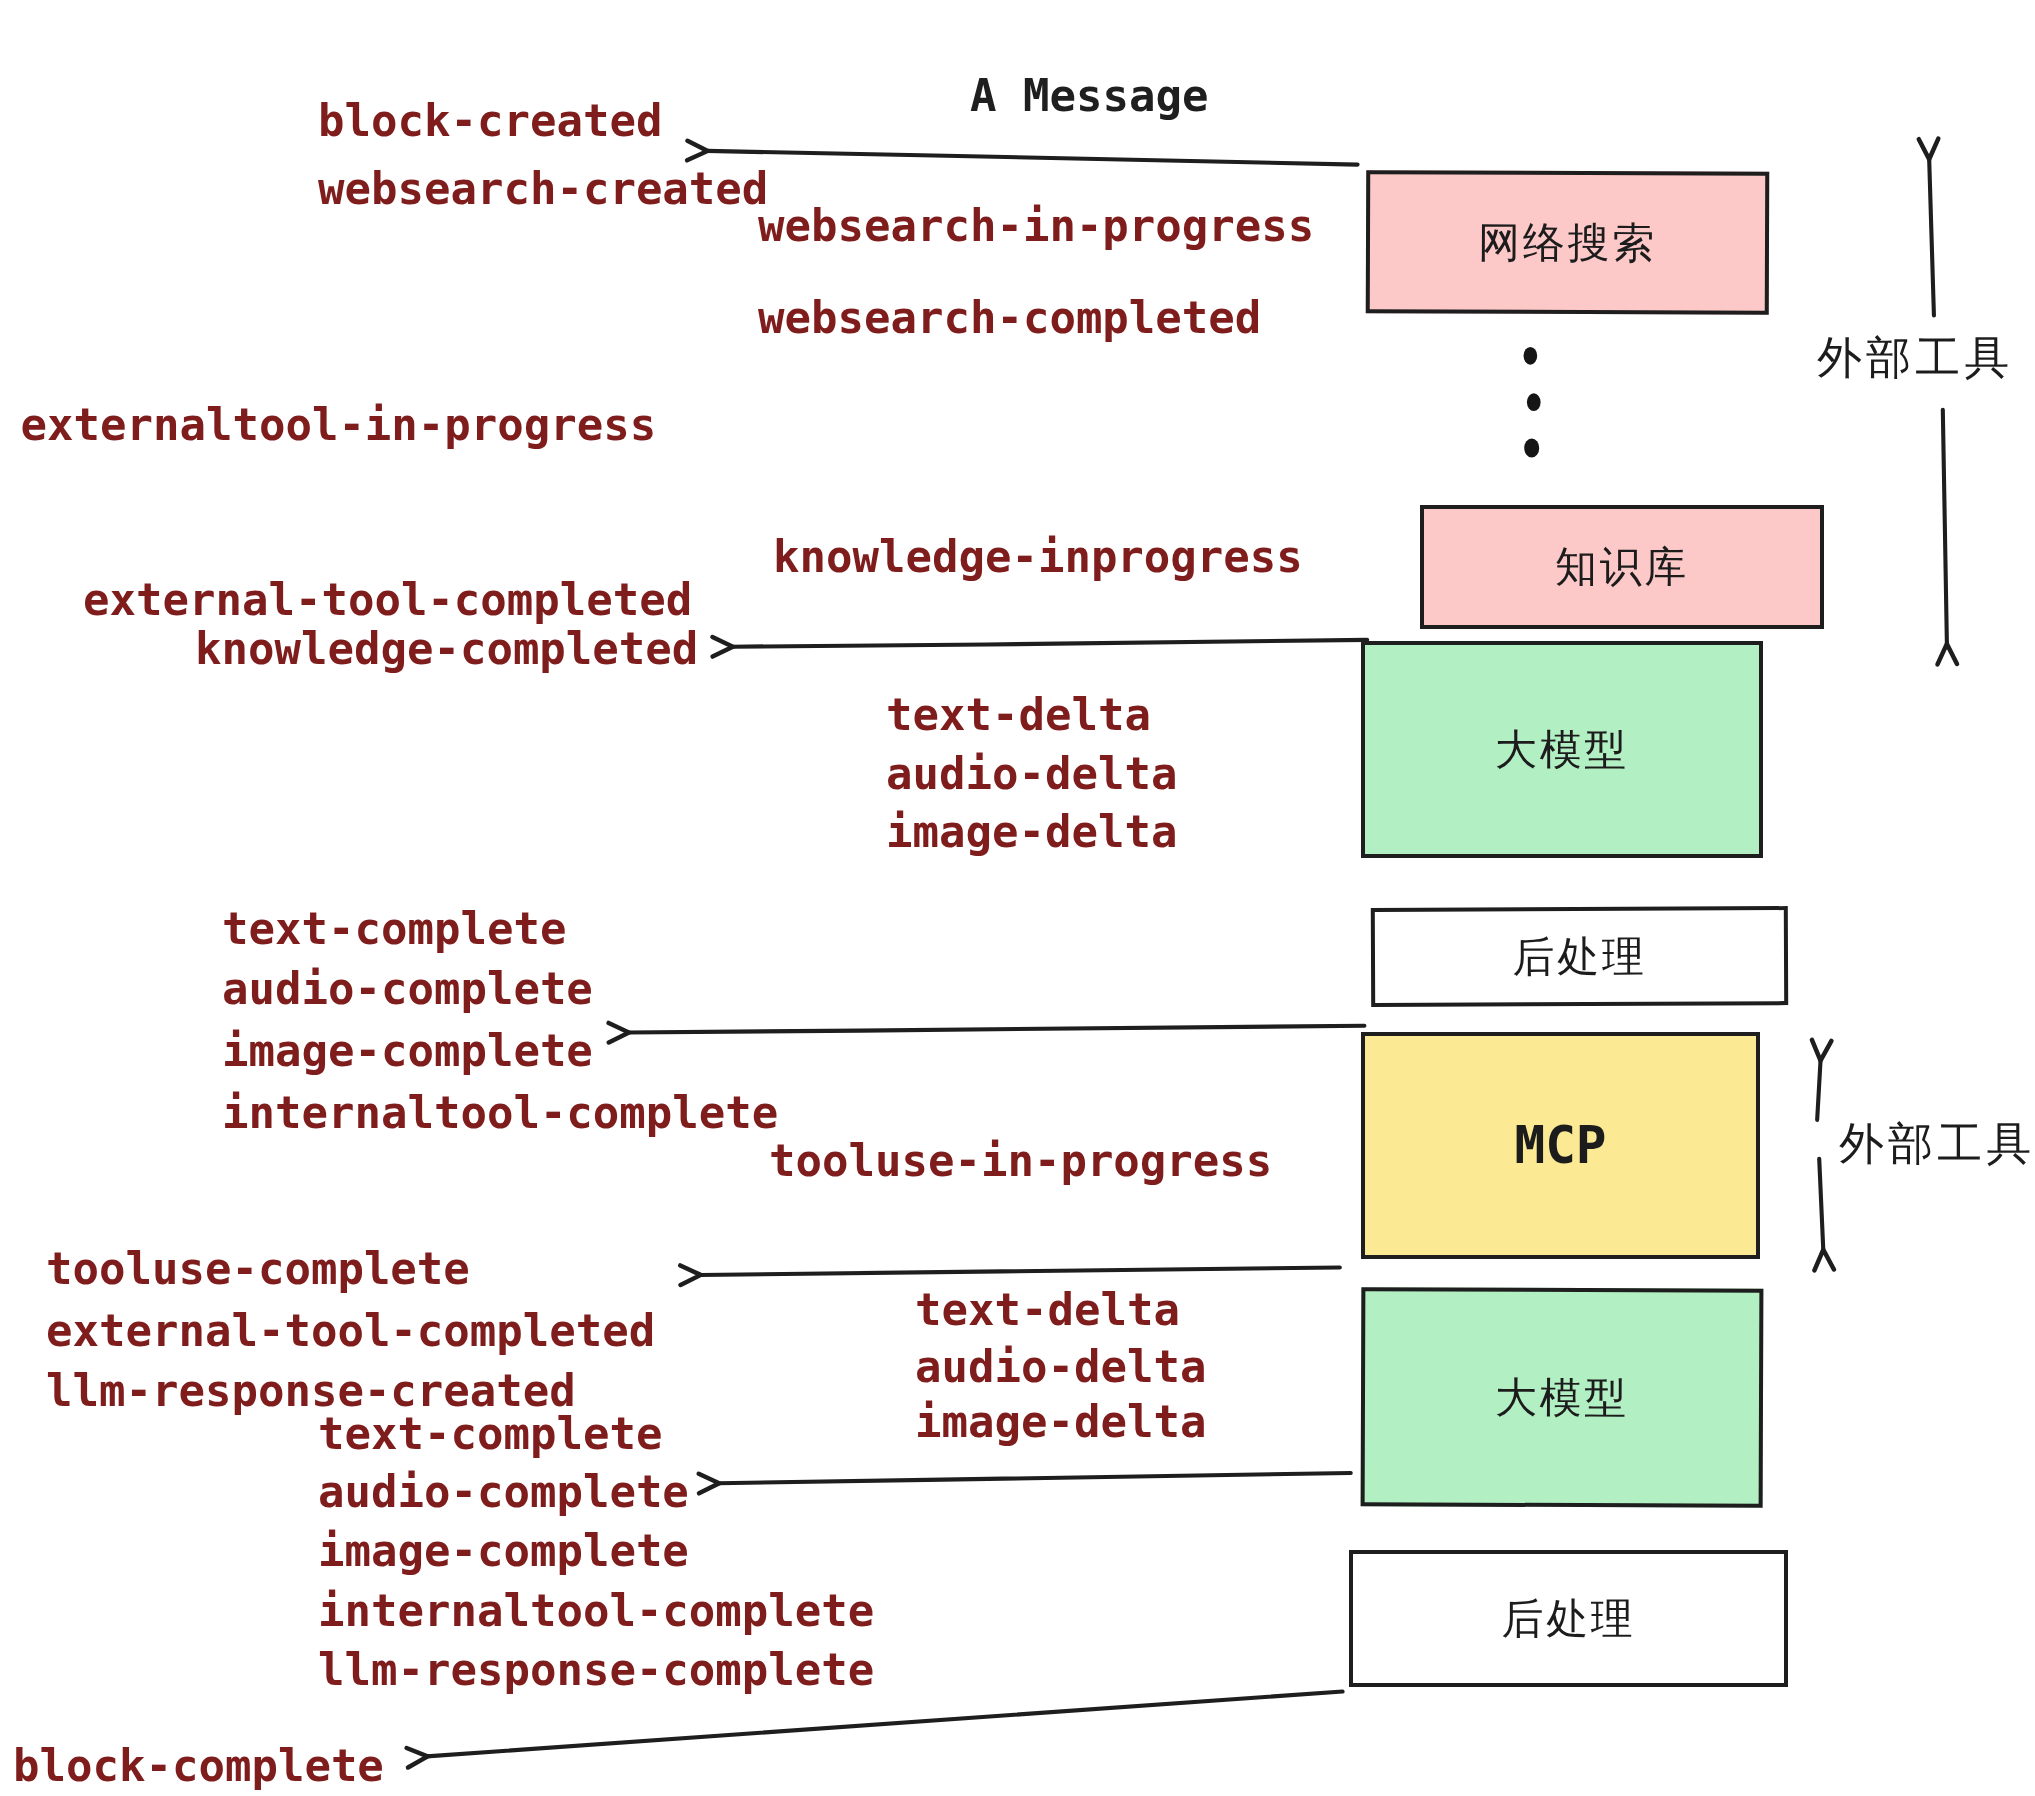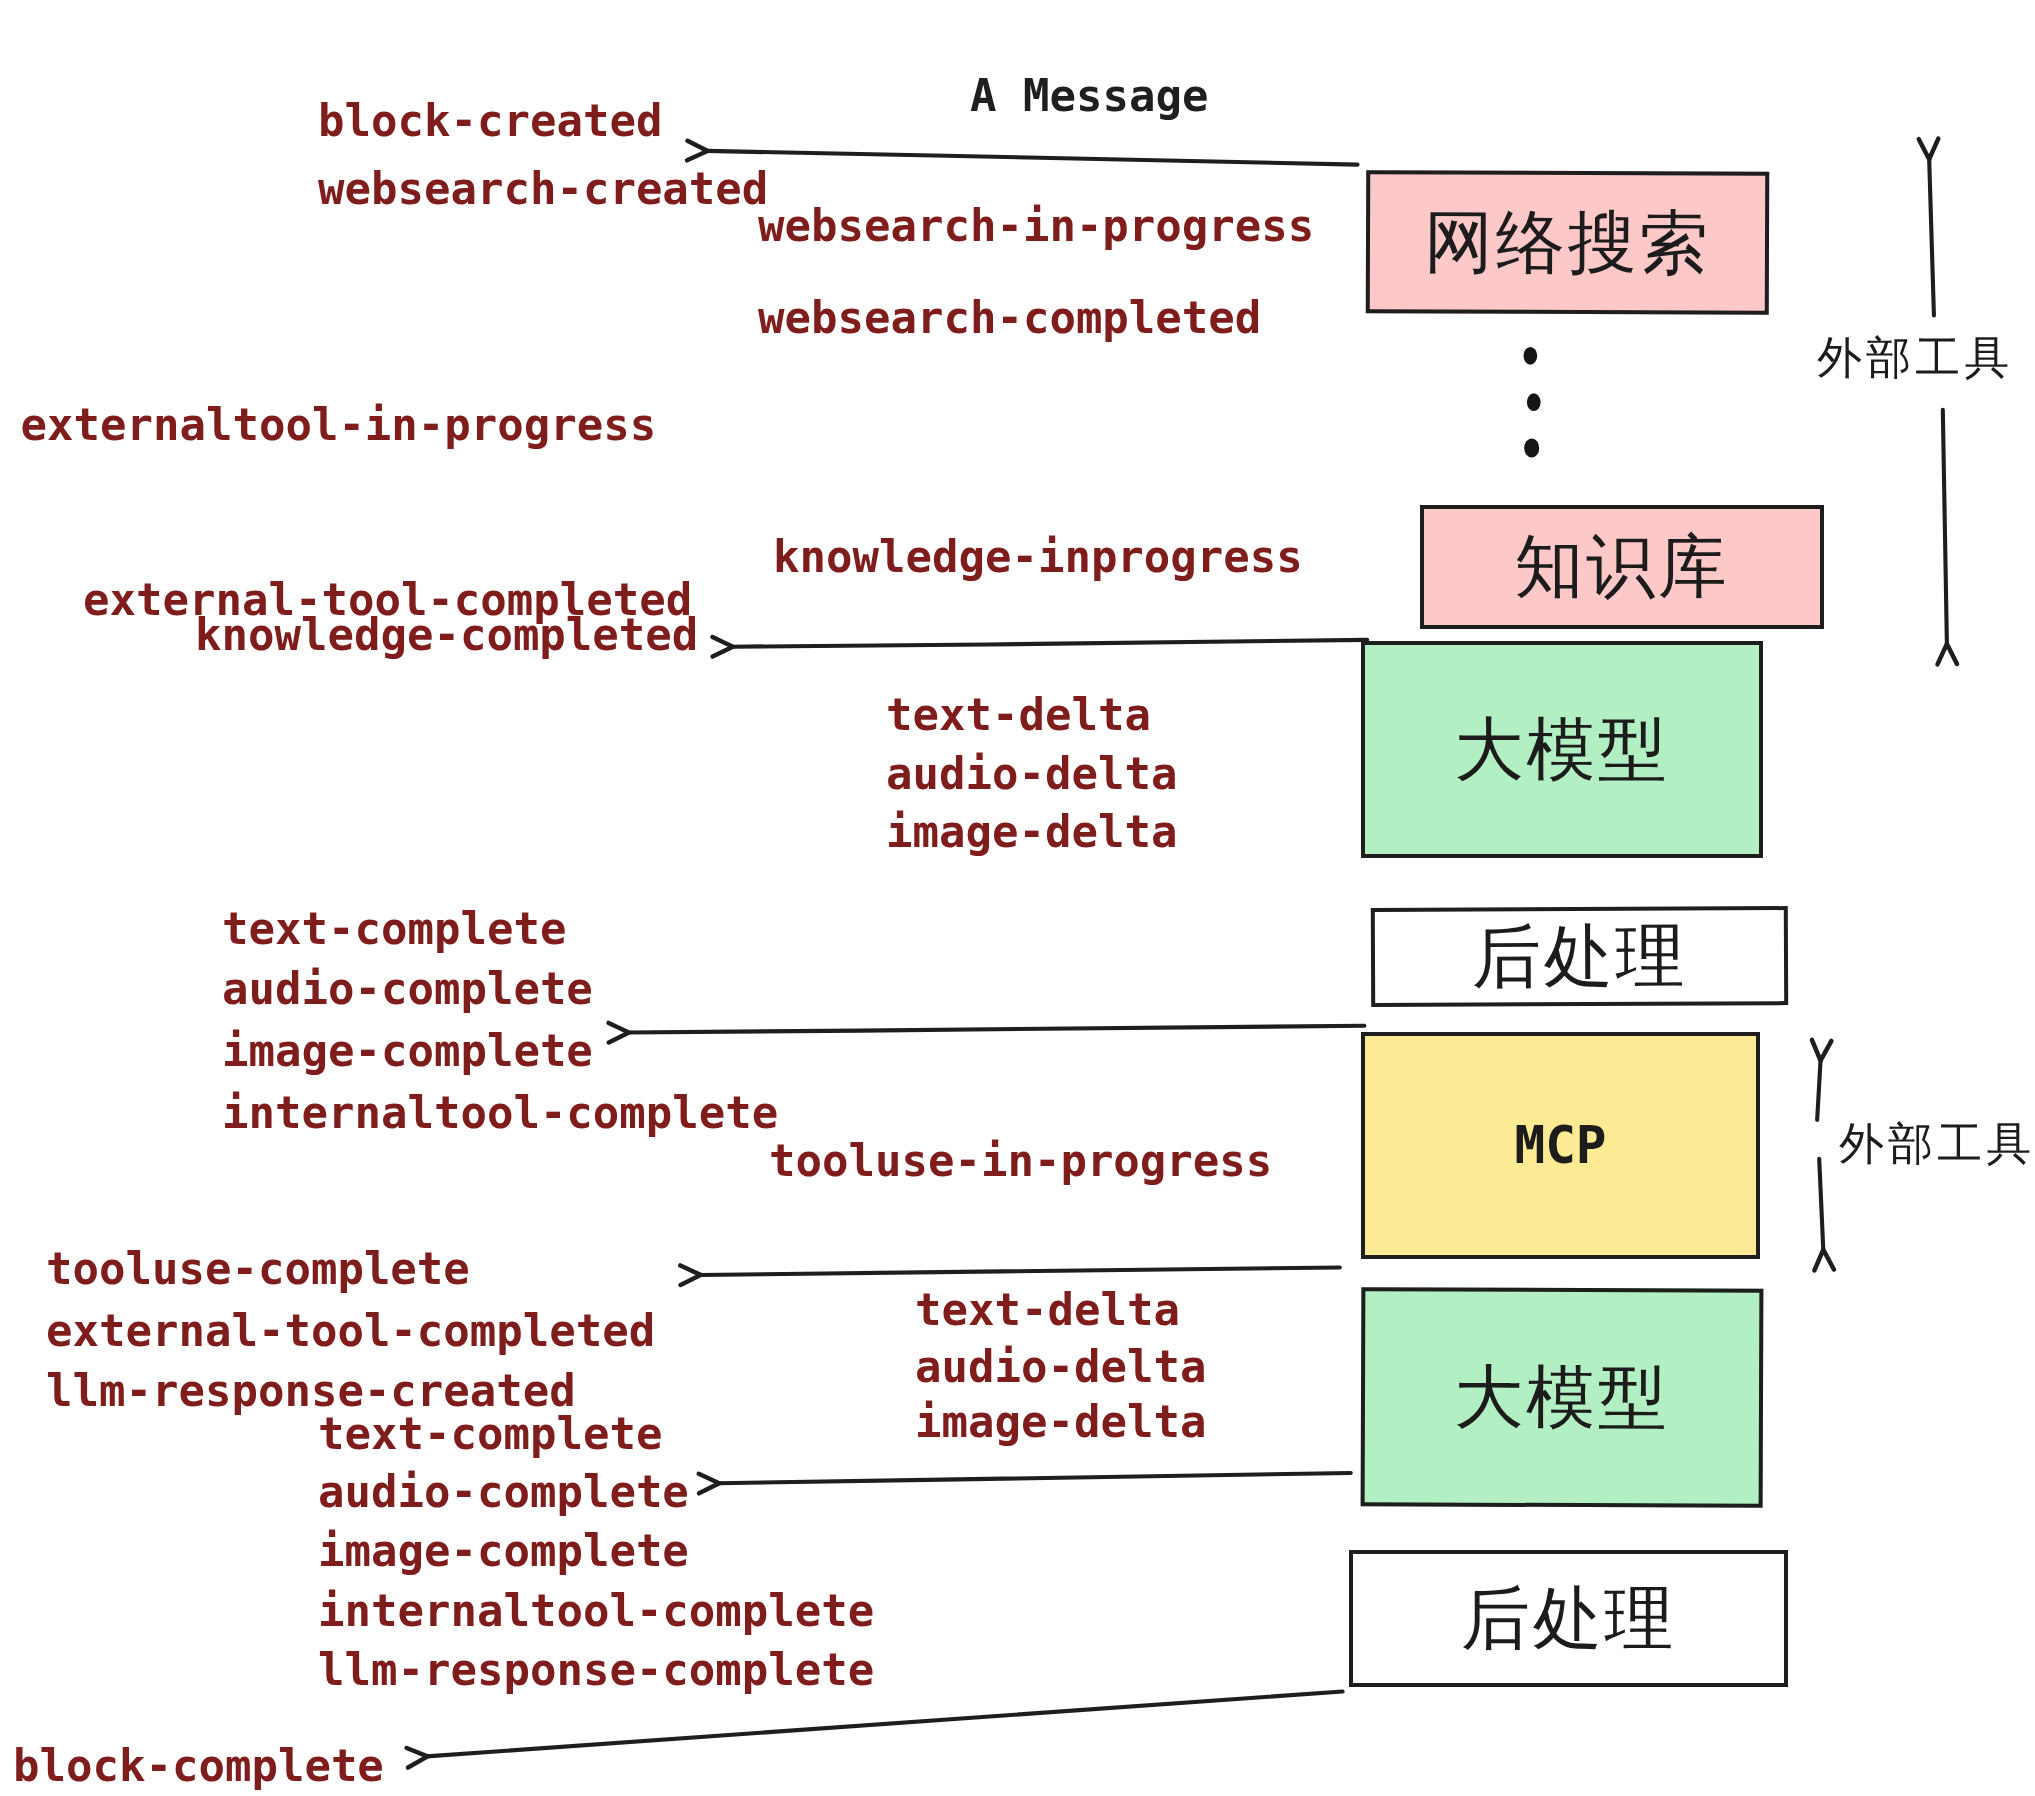--- a/index.html
+++ b/index.html
@@ -34,21 +34,21 @@
   .box {
     position: absolute;
     box-sizing: border-box;
     border: 4.1px solid #1e1e1e;
     display: flex;
     align-items: center;
     justify-content: center;
   }
   .box-label {
     font-family: "DejaVu Sans", "Liberation Sans", sans-serif;
-    font-size: 69px;
+    font-size: 42px;
     font-weight: 500;
     letter-spacing: 2.7px;
     color: #1c1c1c;
     white-space: nowrap;
   }
   .mono-label {
     font: 700 51px "DejaVu Sans Mono", monospace;
     letter-spacing: 0;
     color: #1c1c1c;
   }
@@ -101,21 +101,21 @@
 
   <div class="title" style="left:970px; top:26px;margin-top:48px;">A Message</div>
 
   <div class="ev" style="left:318px;  top:99px;">block-created</div>
   <div class="ev" style="left:318px;  top:167px;">websearch-created</div>
   <div class="ev" style="left:758px; top:296px;">websearch-completed</div>
   <div class="ev" style="left:758px; top:204px;">websearch-in-progress</div>
   <div class="ev" style="left:20.5px;   top:403px;">externaltool-in-progress</div>
   <div class="ev" style="left:773px; top:535px;">knowledge-inprogress</div>
   <div class="ev" style="left:83px;  top:578px;">external-tool-completed</div>
-  <div class="ev" style="left:195px;  top:613px;">knowledge-completed</div>
+  <div class="ev" style="left:195px;  top:627px;">knowledge-completed</div>
 
   <div class="ev" style="left:886px; top:693px;">text-delta</div>
   <div class="ev" style="left:886px; top:752px;">audio-delta</div>
   <div class="ev" style="left:886px; top:810px;">image-delta</div>
 
   <div class="ev" style="left:222px;  top:907px;">text-complete</div>
   <div class="ev" style="left:222px;  top:967px;">audio-complete</div>
   <div class="ev" style="left:222px;  top:1029px;">image-complete</div>
   <div class="ev" style="left:222px;  top:1091px;">internaltool-complete</div>
   <div class="ev" style="left:46px;   top:1247px;">tooluse-complete</div>

